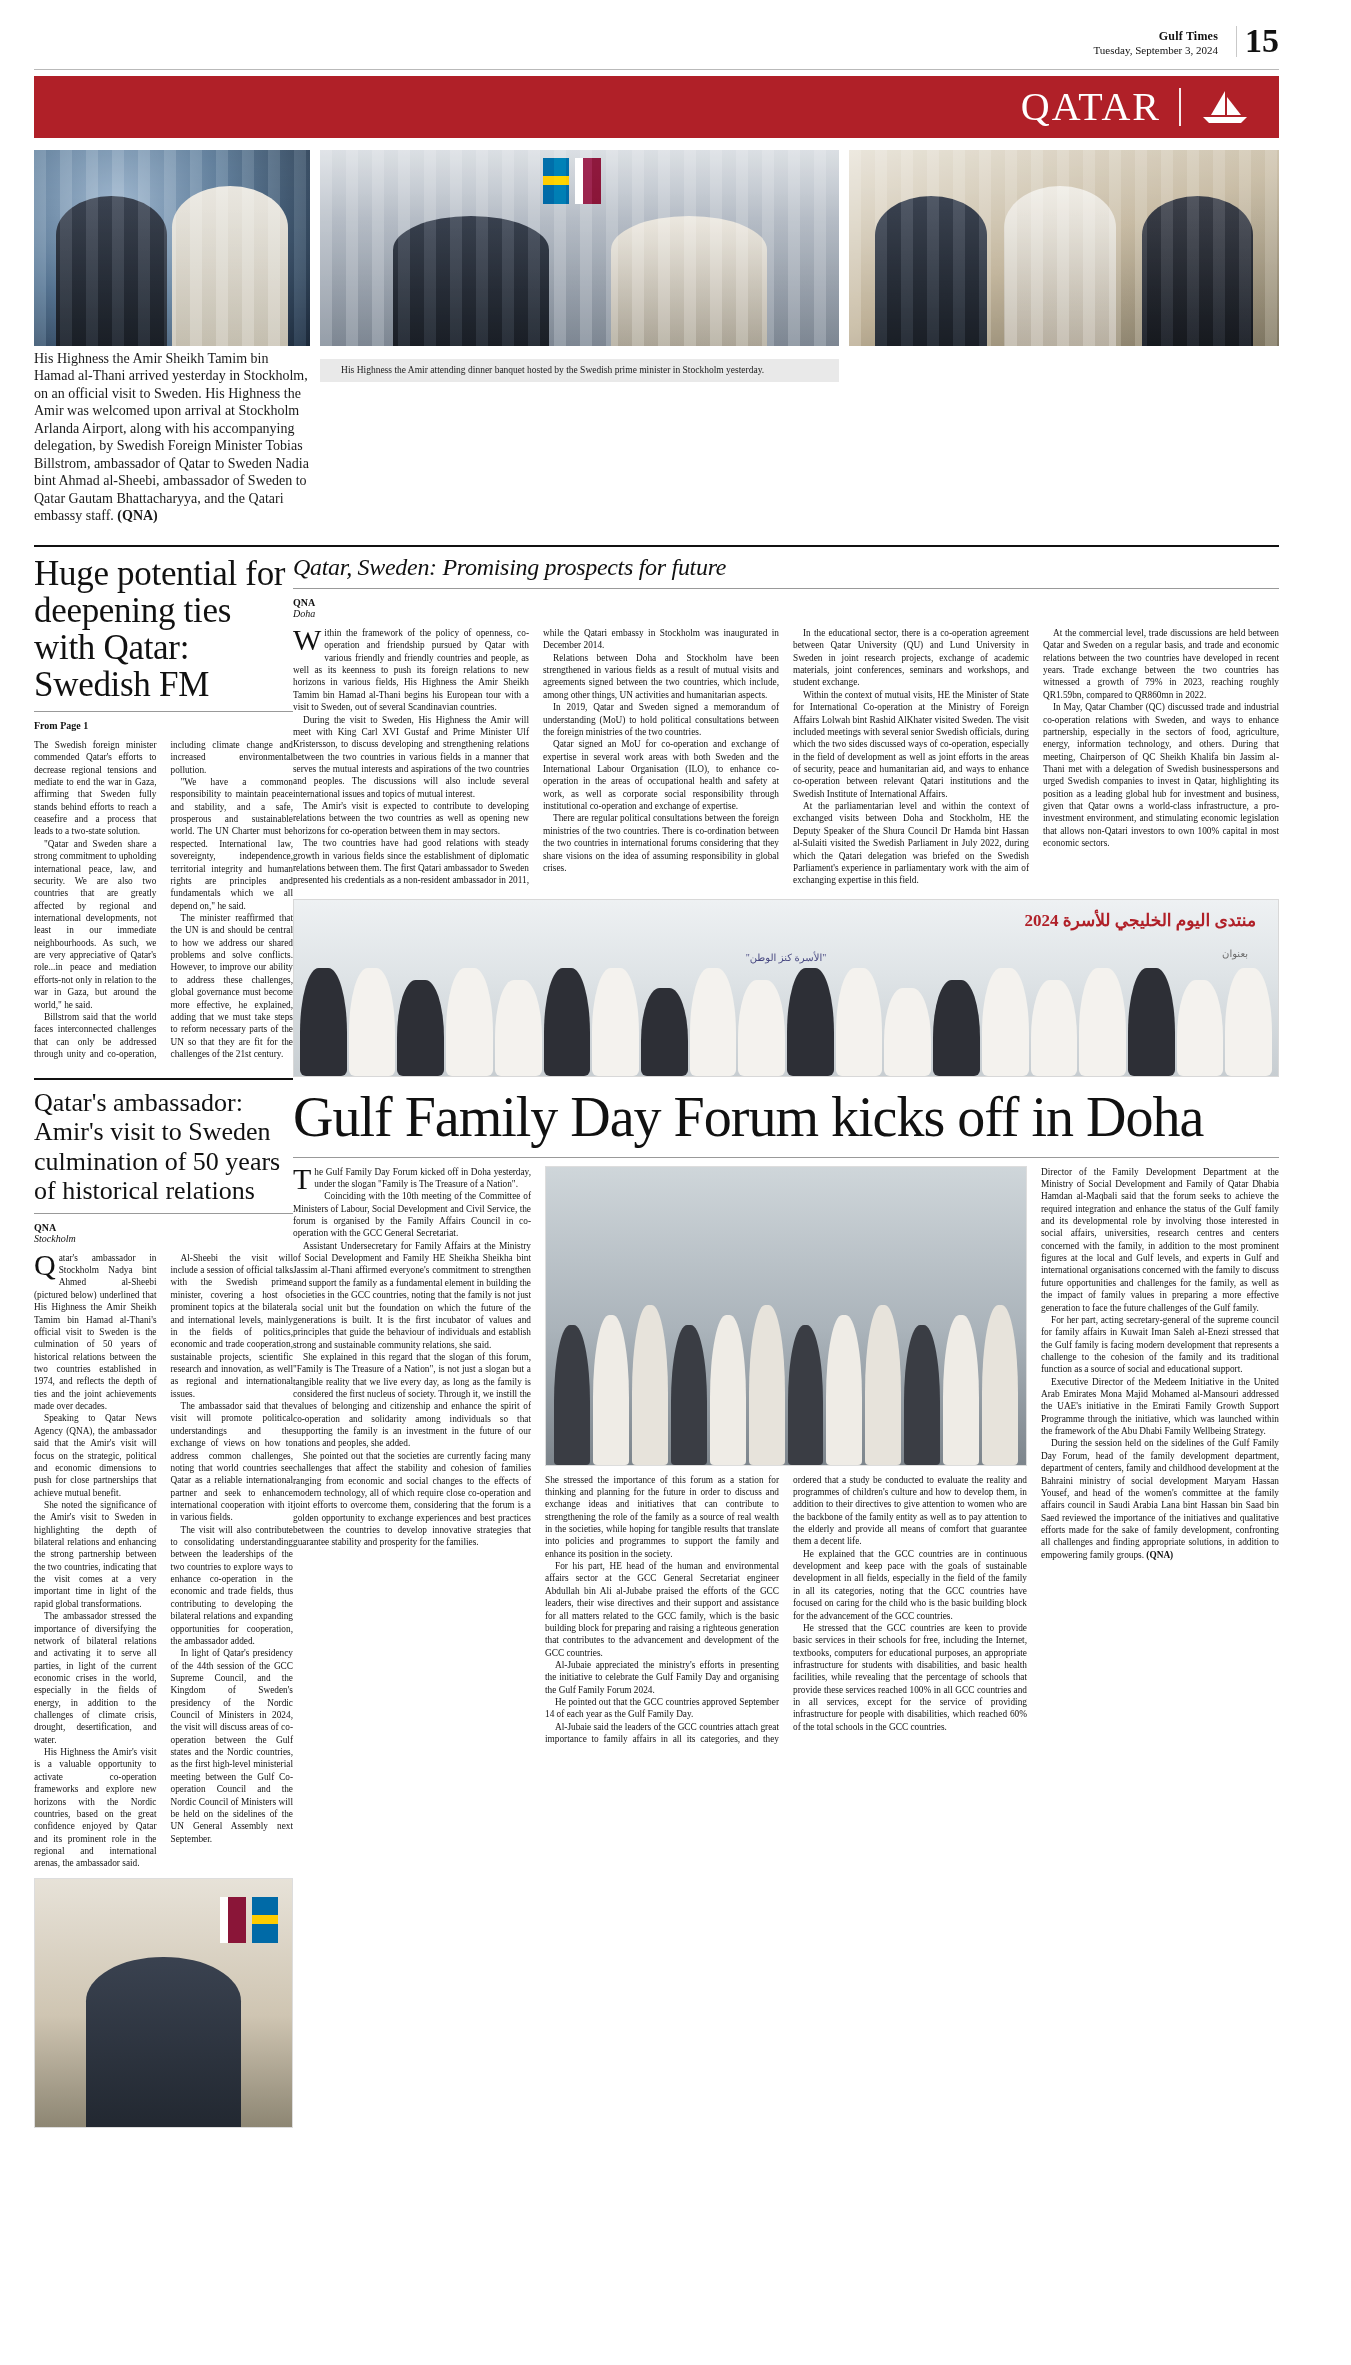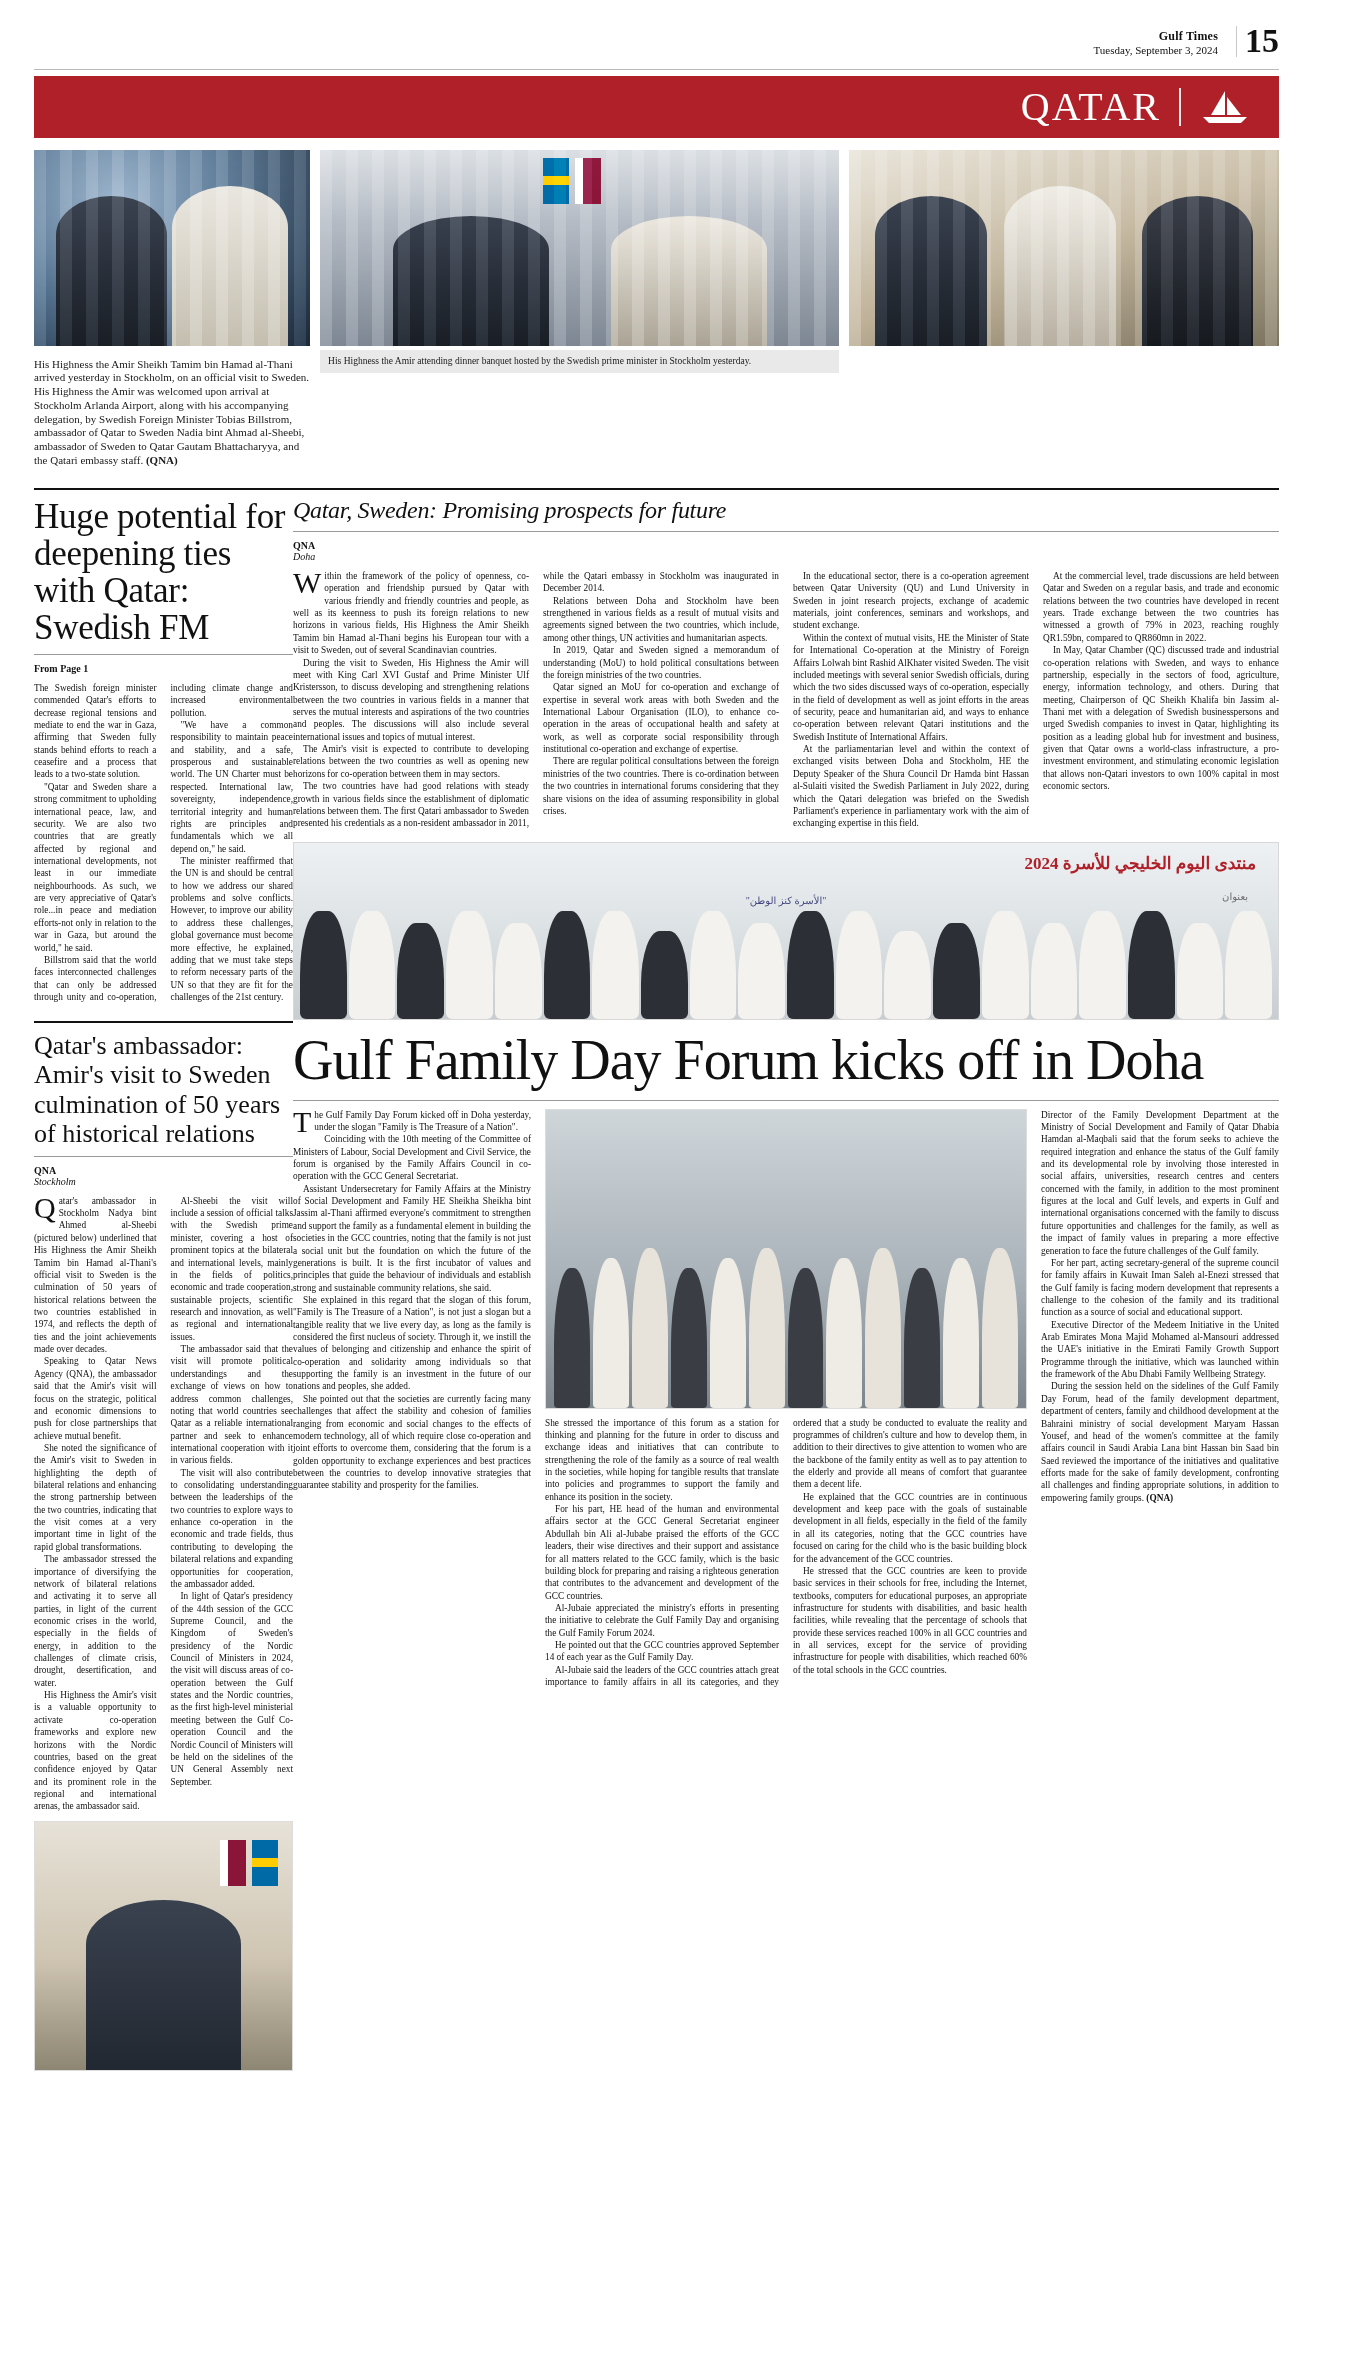--- a/index.html
+++ b/index.html
@@ -49,24 +49,24 @@
   .dhow svg { display:block; }
 
   
   .photos { display:flex; gap:10px; margin-top:12px; }
   .ph { position:relative; overflow:hidden; }
   .ph.left { width: 286px; }
   .ph.center { width: 538px; }
   .ph.right { width: 445px; }
   .photo-box { width:100%; height:196px; position:relative; overflow:hidden; }
   .cap {
-    font-size:11px; line-height:1.25; padding-top:12px; color:#1a1a1a;
+    font-size:14px; line-height:1.25; padding-top:4px; color:#1a1a1a;
   }
   .cap.boxed {
-    background:#e9e9e9; padding:6px 8px; margin-top:4px; font-size:9.5px;
+    background:#e9e9e9; padding:6px 21px; margin-top:13px; font-size:9.5px;
   }
 
   
   h1.head-serif {
     font-family:"Liberation Serif", serif;
     font-weight: normal;
     margin:0;
   }
   .hr-black { height:2px; background:#111; margin:10px 0 8px 0; }
   .hr-thin { height:1px; background:#999; margin:8px 0; }

